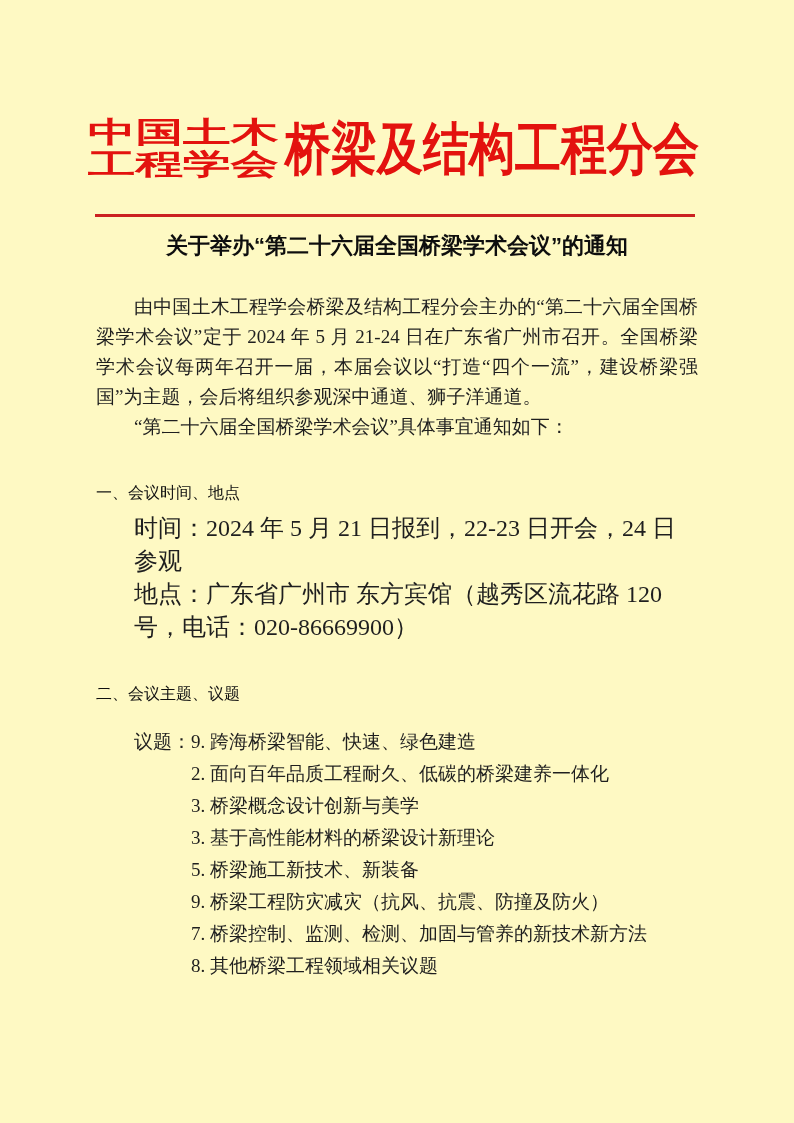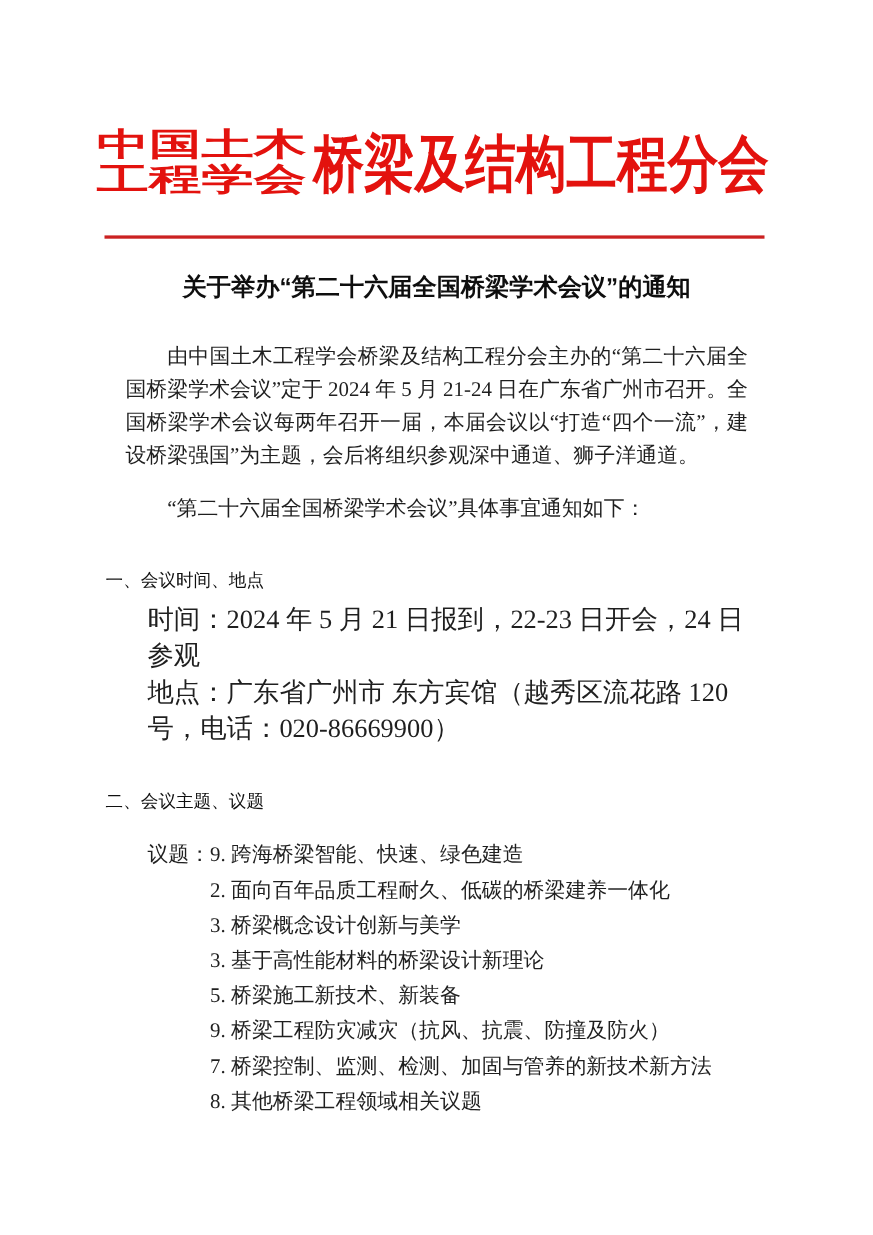--- a/index.html
+++ b/index.html
@@ -1,20 +1,20 @@
 <!DOCTYPE html>
 <html><head>
 <meta charset="utf-8">
 <style>
   html,body { margin:0; padding:0; background:#e8e8e8; }
   .page {
     position:relative;
     width:794px; height:1123px;
     margin:0 auto;
-    background:#ffffff;
+    background:#fef9c3;
     font-family:"Liberation Serif", serif;
     color:#1f1f1f;
     overflow:hidden;
   }
   
   .letterhead {
     position:absolute; top:116px; left:88px;
     display:flex; align-items:flex-end;
   }
   .org { width:197px; color:#e3120e; font-weight:700; }
@@ -28,30 +28,30 @@
     transform:scaleY(1.22); transform-origin:center bottom;
     padding-bottom:2px;
   }
   
   .rule {
     position:absolute; top:214px; left:95px;
     width:600px; height:3px; background:#cb2121;
   }
   
   .title {
-    position:absolute; top:246px; left:0; right:0;
+    position:absolute; top:231px; left:0; right:0;
     margin:0; text-align:center;
     font-family:"Liberation Sans", sans-serif;
     font-weight:700; font-size:22px; line-height:30px;
     color:#0e0e0e;
   }
   
   .content { position:absolute; top:292px; left:96px; width:602px; }
   .para {
-    margin:18px; font-size:19px; line-height:30px;
+    margin:0; font-size:19px; line-height:30px;
     text-align:justify; text-indent:2em;
   }
   .sec {
     margin:36px 0 4px 0;
     font-family:"Liberation Sans", sans-serif;
     font-weight:400; font-size:16px; line-height:30px; color:#101010;
   }
   .sec2 { margin-top:35px; }
   .line { margin:0; padding-left:38px; font-size:24px; line-height:33px; }
   .theme { margin-top:8px; line-height:32px; }

